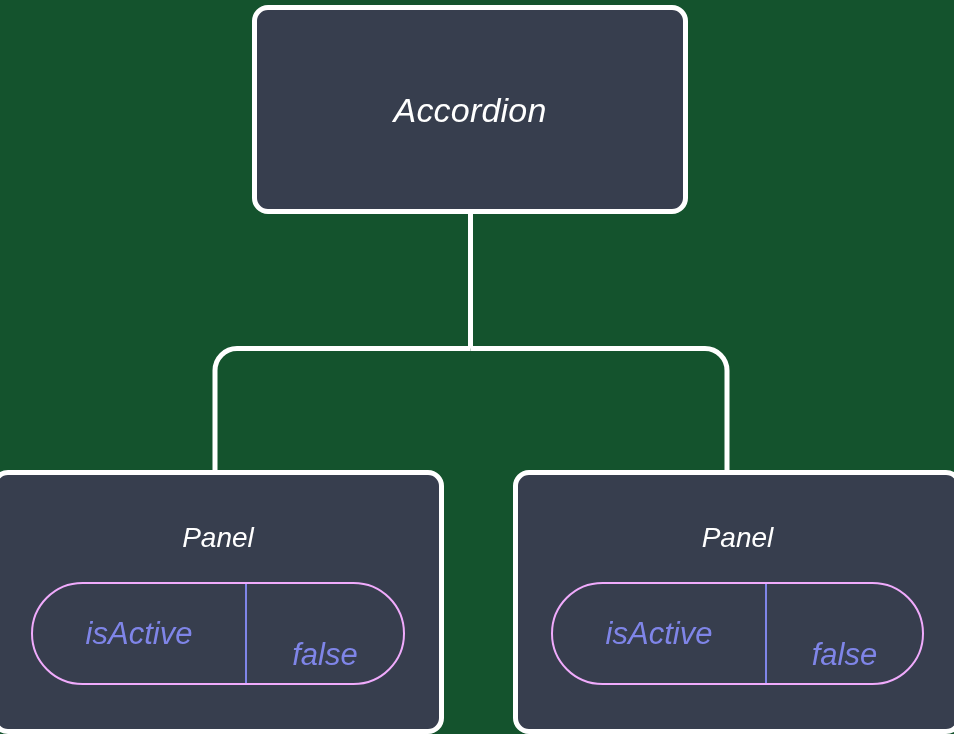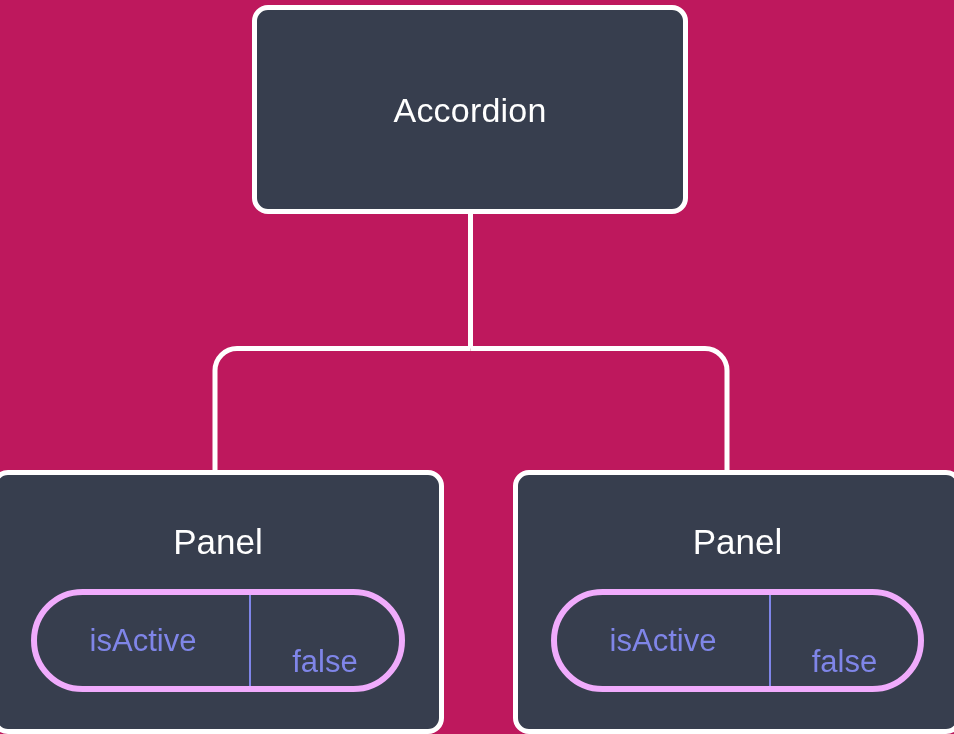--- a/index.html
+++ b/index.html
@@ -12,21 +12,22 @@
     height: 734px;
     overflow: hidden;
     background: #4d6b73;
     font-family: "Liberation Sans", "DejaVu Sans", sans-serif;
     -webkit-font-smoothing: antialiased;
   }
   #stage {
     position: relative;
     width: 954px;
     height: 734px;
-    background: #be185d;
+    background: #14532d;
+    font-style: italic;
   }
 
   
   #connectors {
     position: absolute;
     left: 0;
     top: 0;
     width: 954px;
     height: 734px;
     pointer-events: none;
@@ -72,33 +73,33 @@
   #node-panel-0 {
     left: -8px;
     width: 452px;
   }
   #node-panel-1 {
     left: 513px;
     width: 449px;
   }
   .panel-title {
     color: #ffffff;
-    font-size: 35px;
+    font-size: 28px;
     font-weight: 400;
     line-height: 1;
     margin-top: 49px;
   }
 
   
   .state-pill {
     position: relative;
     box-sizing: border-box;
     margin-top: 30px;
     height: 103px;
-    border: 6px solid #f0abfc;
+    border: 2px solid #f0abfc;
     border-radius: 52px;
     display: flex;
     align-items: stretch;
     background: transparent;
   }
   #node-panel-0 .state-pill { width: 374px; }
   #node-panel-1 .state-pill { width: 373px; }
 
   .pill-cell {
     display: flex;

